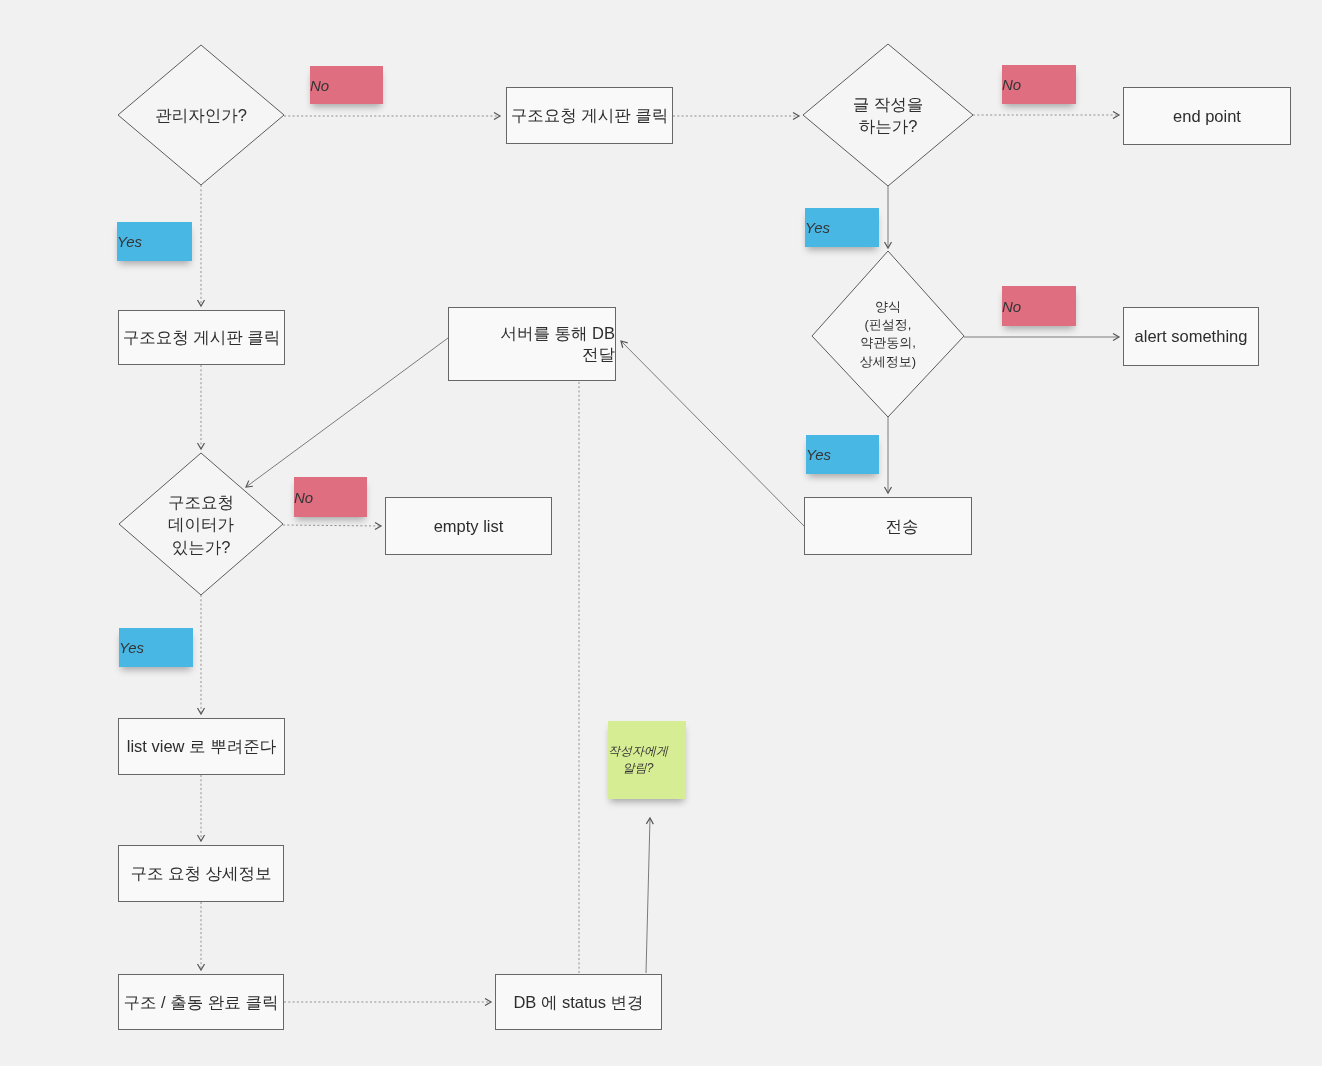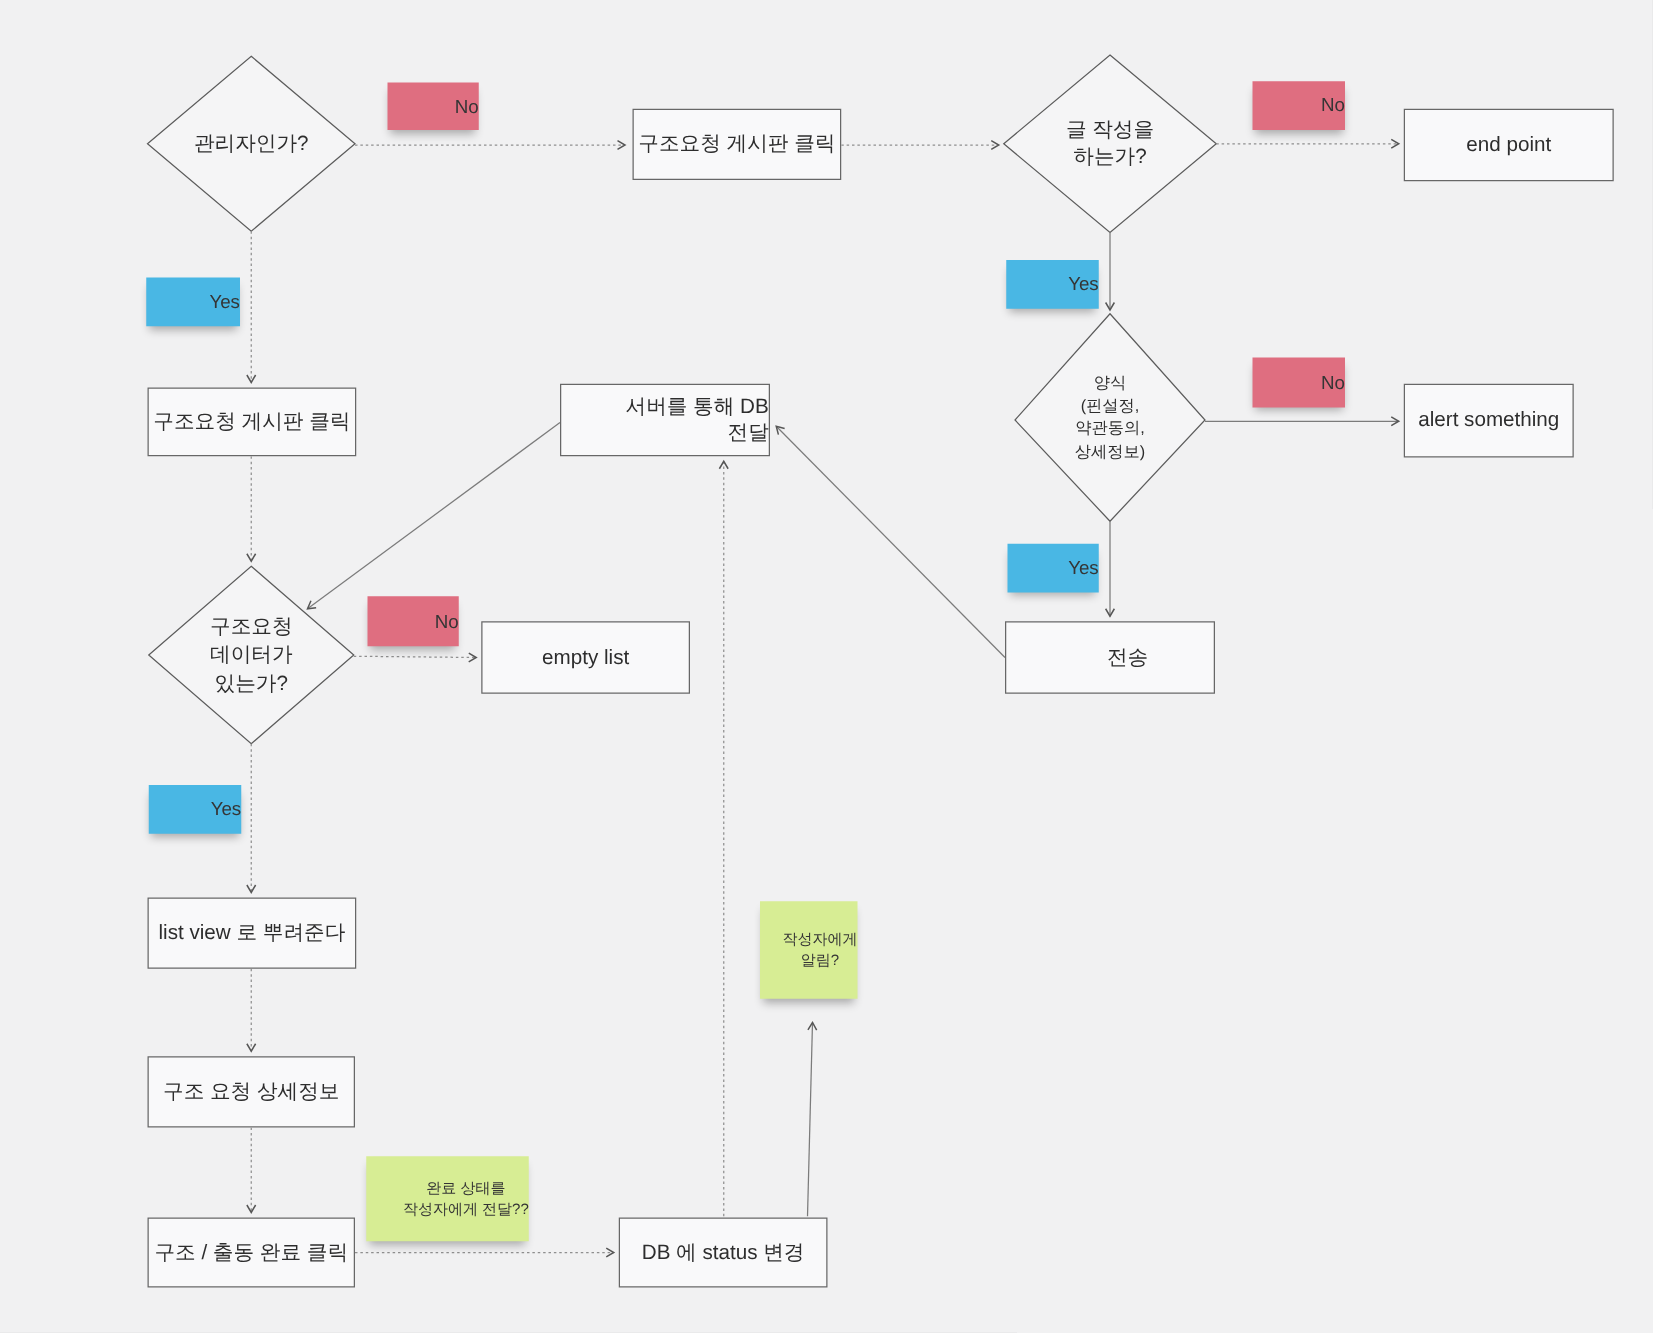--- a/index.html
+++ b/index.html
@@ -16,23 +16,24 @@
     position:absolute;box-sizing:border-box;background:#f9f9fa;border:1px solid #676767;
     display:flex;align-items:center;justify-content:center;text-align:right;
     font-size:16.5px;color:#2d2d2d;white-space:pre-line;line-height:1.25;
   }
   .dlabel{
     position:absolute;transform:translate(-50%,-50%);text-align:center;
     font-size:16.5px;color:#2d2d2d;white-space:pre-line;line-height:1.35;
   }
   .dlabel.small{font-size:13px;line-height:1.4;}
   .sticky{
-    position:absolute;display:flex;align-items:center;justify-content:flex-end;
+    position:absolute;display:flex;align-items:center;justify-content:flex-start;
     text-align:center;font-size:15px;color:#353535;white-space:pre-line;line-height:1.4;
     box-shadow:0 5px 7px -2px rgba(0,0,0,0.30);
+    font-style:italic;
   }
   .sticky.pink{background:#df6e80;}
   .sticky.blue{background:#49b7e4;}
   .sticky.green{background:#d7ed94;font-size:12px;}
 </style>
 </head>
 <body>
 
 <div class="board">
 
@@ -83,21 +84,21 @@
 
   <div class="box" style="left:1123px;top:87px;width:168px;height:58px;">
     <span>end point</span></div>
 
   <div class="box" style="left:1123px;top:307px;width:136px;height:59px;">
     <span>alert something</span></div>
 
   <div class="box" style="left:804px;top:497px;width:168px;height:58px;padding-left:28px;">
     <span>전송</span></div>
 
-  <div class="box" style="left:448px;top:307px;width:168px;height:58px;padding-left:42px;">
+  <div class="box" style="left:448px;top:307px;width:168px;height:74px;padding-left:42px;">
     <span>서버를 통해 DB 전달</span></div>
 
   <div class="box" style="left:118px;top:310px;width:167px;height:55px;">
     <span>구조요청 게시판 클릭</span></div>
 
   <div class="box" style="left:385px;top:497px;width:167px;height:58px;">
     <span>empty list</span></div>
 
   <div class="box" style="left:118px;top:718px;width:167px;height:57px;">
     <span>list view 로 뿌려준다</span></div>
@@ -122,20 +123,17 @@
 
   <div class="sticky blue" style="left:117px;top:222px;width:75px;height:39px;">
     <span>Yes</span></div>
   <div class="sticky blue" style="left:805px;top:208px;width:74px;height:39px;">
     <span>Yes</span></div>
   <div class="sticky blue" style="left:806px;top:435px;width:73px;height:39px;">
     <span>Yes</span></div>
   <div class="sticky blue" style="left:119px;top:628px;width:74px;height:39px;">
     <span>Yes</span></div>
 
-  <div class="sticky green" style="left:293px;top:925px;width:130px;height:68px;">
-    <span>완료 상태를
-작성자에게 전달??</span></div>
   <div class="sticky green" style="left:608px;top:721px;width:78px;height:78px;">
     <span>작성자에게
 알림?</span></div>
 
 </div>
 
 </body></html>

